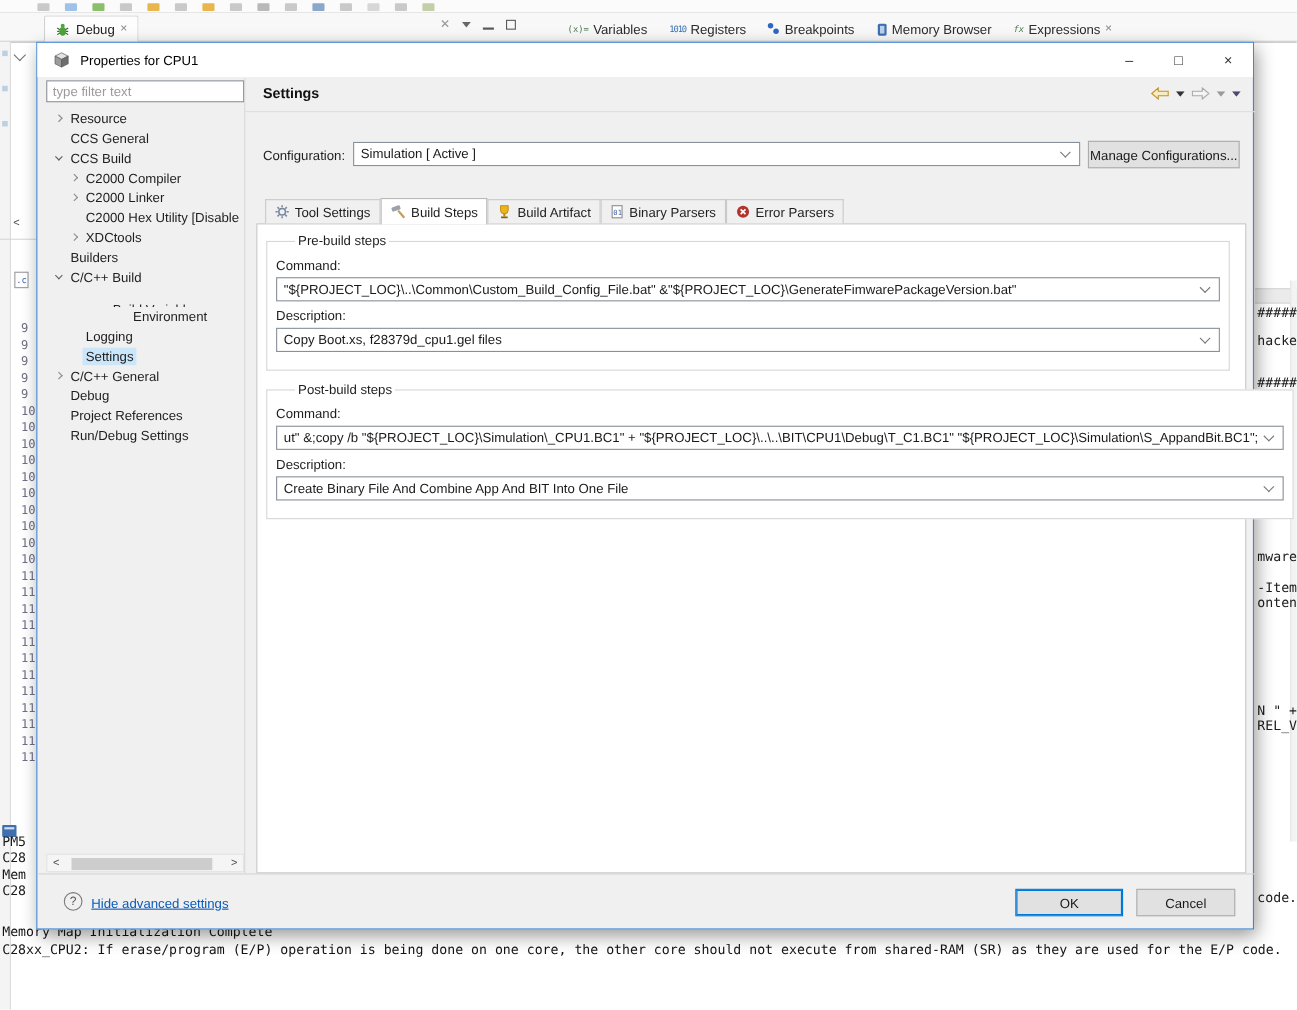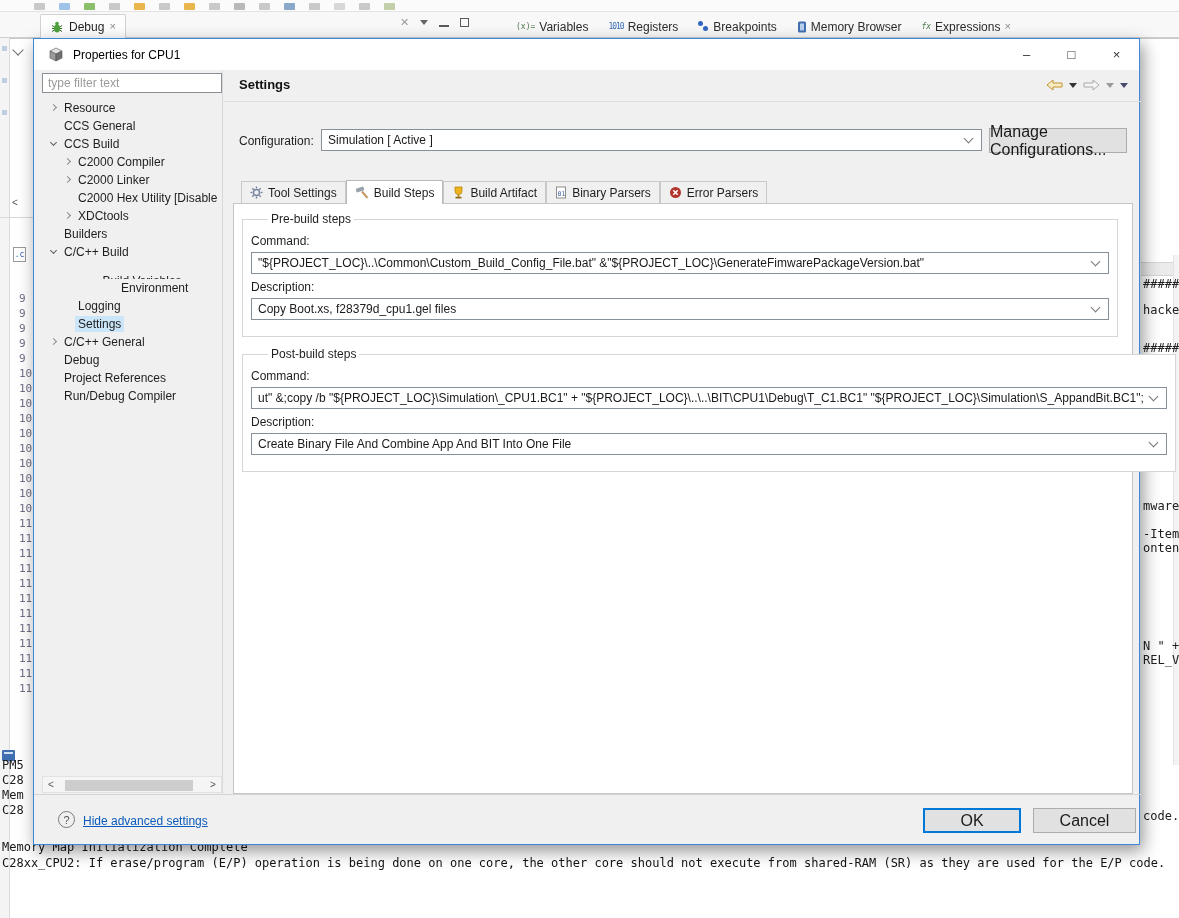--- a/index.html
+++ b/index.html
@@ -97,21 +97,21 @@
   #hdr-sep{position:absolute;left:189px;top:62px;width:918px;border-top:1px solid #dedede}
 
   
   #cfg-label{position:absolute;left:205px;top:95px}
   #cfg-combo{left:287px;top:90px;width:661px;height:22px}
   .combo{position:absolute;background:#fff;border:1px solid #878f99;display:flex;align-items:center;
          padding:0 22px 0 6px;font-size:12px;white-space:nowrap;overflow:hidden;color:#1a1a1a}
   .combo::after{content:"";position:absolute;right:9px;top:50%;margin-top:-5px;width:6px;height:6px;
         border-right:1.2px solid #777;border-bottom:1.2px solid #777;transform:rotate(45deg)}
   .wbtn{position:absolute;background:#e1e1e1;border:1px solid #acacac;display:flex;align-items:center;
-        justify-content:center;font-size:16px;color:#1a1a1a}
+        justify-content:center;font-size:12px;color:#1a1a1a}
   #btn-manage{left:955px;top:89px;width:138px;height:25px}
 
   
   #ptabs{position:absolute;left:207px;top:141px;display:flex;align-items:flex-end;z-index:3}
   .ptab{height:22px;display:flex;align-items:center;gap:5px;padding:0 8px;border:1px solid #c9c9c9;
         border-bottom:none;background:#f0f0f0;white-space:nowrap}
   .ptab.active{height:24px;background:#fff;border-color:#b9b9b9;margin-bottom:-1px;z-index:4}
   #content{position:absolute;left:199px;top:164px;width:900px;height:591px;background:#fff;border:1px solid #c6c6c6;padding:8px 14px 0 8px}
   fieldset{border:1px solid #d6d6d6;padding:4px 8px 10px 8px;background:#fff}
   legend{font-size:12px;color:#1e1e1e;padding:0 3px;margin-left:17px}
@@ -122,21 +122,21 @@
   #restore-row{position:absolute;left:0;top:725px;width:1099px;height:26px}
   #btn-restore{left:900px;top:0;width:96px;height:24px;position:absolute}
   #btn-apply{left:1008px;top:0;width:90px;height:24px;position:absolute}
 
   
   #footer-sep{position:absolute;left:0;top:755px;width:1107px;border-top:1px solid #d4d4d4}
   #helpicon{position:absolute;left:24px;top:772px;width:17px;height:17px;border:1.4px solid #7a7a7a;border-radius:50%;
             display:flex;align-items:center;justify-content:center;color:#555;font-size:11px}
   #adv-link{position:absolute;left:49px;top:775px;color:#0a5bbb;text-decoration:underline}
   #btn-ok{left:889px;top:769px;width:98px;height:25px;border:1px solid #0078d7;box-shadow:inset 0 0 0 1px #0078d7}
-  #btn-cancel{left:999px;top:769px;width:103px;height:25px}
+  #btn-cancel{left:999px;top:769px;width:90px;height:25px}
 </style>
 </head>
 <body>
 
 <div id="screen">
 
   <div id="topstrip">
     <span class="tstub"></span>
       <span class="tstub"></span>
       <span class="tstub"></span>
@@ -371,21 +371,21 @@
           <span class="tree-label">Debug</span>
         </div>
 
         <div class="tree-item">
           <span class="tree-arrow"></span>
           <span class="tree-label">Project References</span>
         </div>
 
         <div class="tree-item">
           <span class="tree-arrow"></span>
-          <span class="tree-label">Run/Debug Compiler</span>
+          <span class="tree-label">Run/Debug Settings</span>
         </div>
 
     </div>
 
     <div id="treescroll">
       <span class="scr-arrow">&lt;</span>
       <span id="scr-thumb"></span>
       <span id="scr-right" class="scr-arrow">&gt;</span>
     </div>
 

